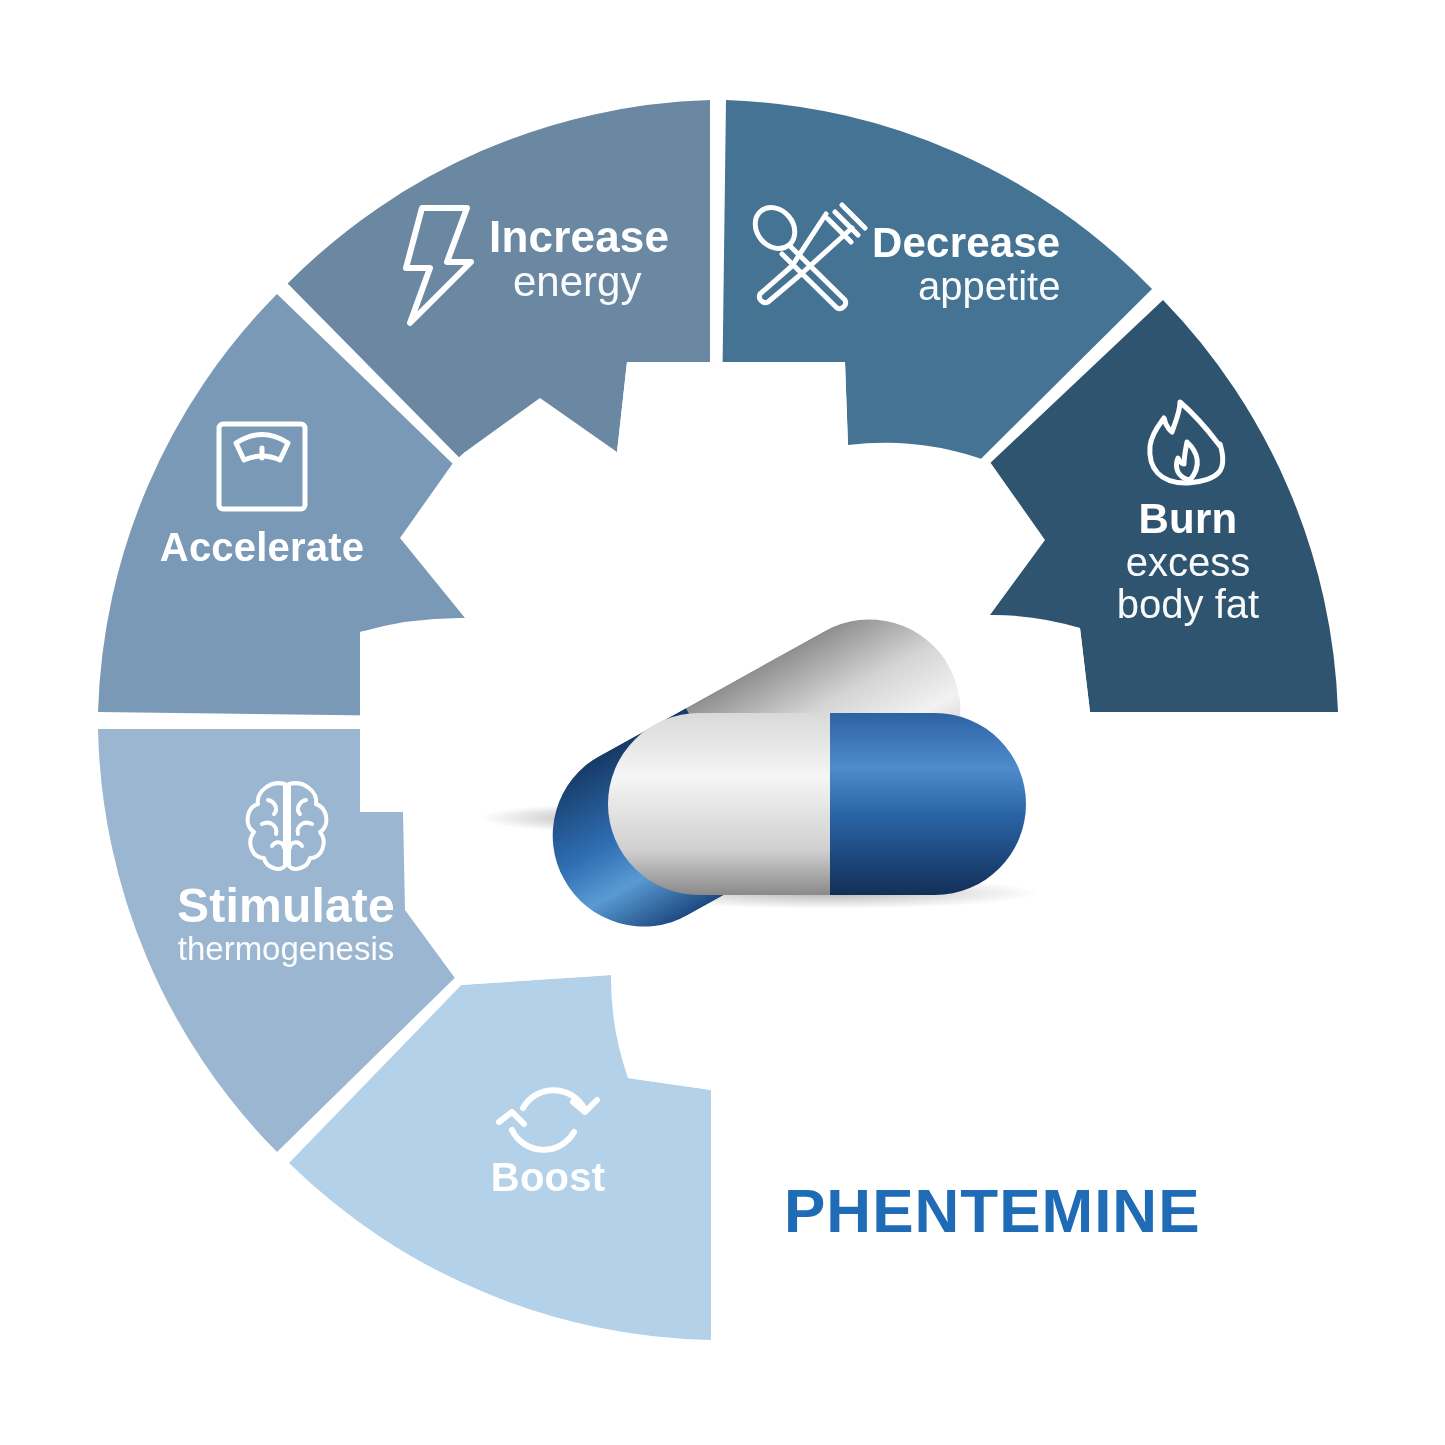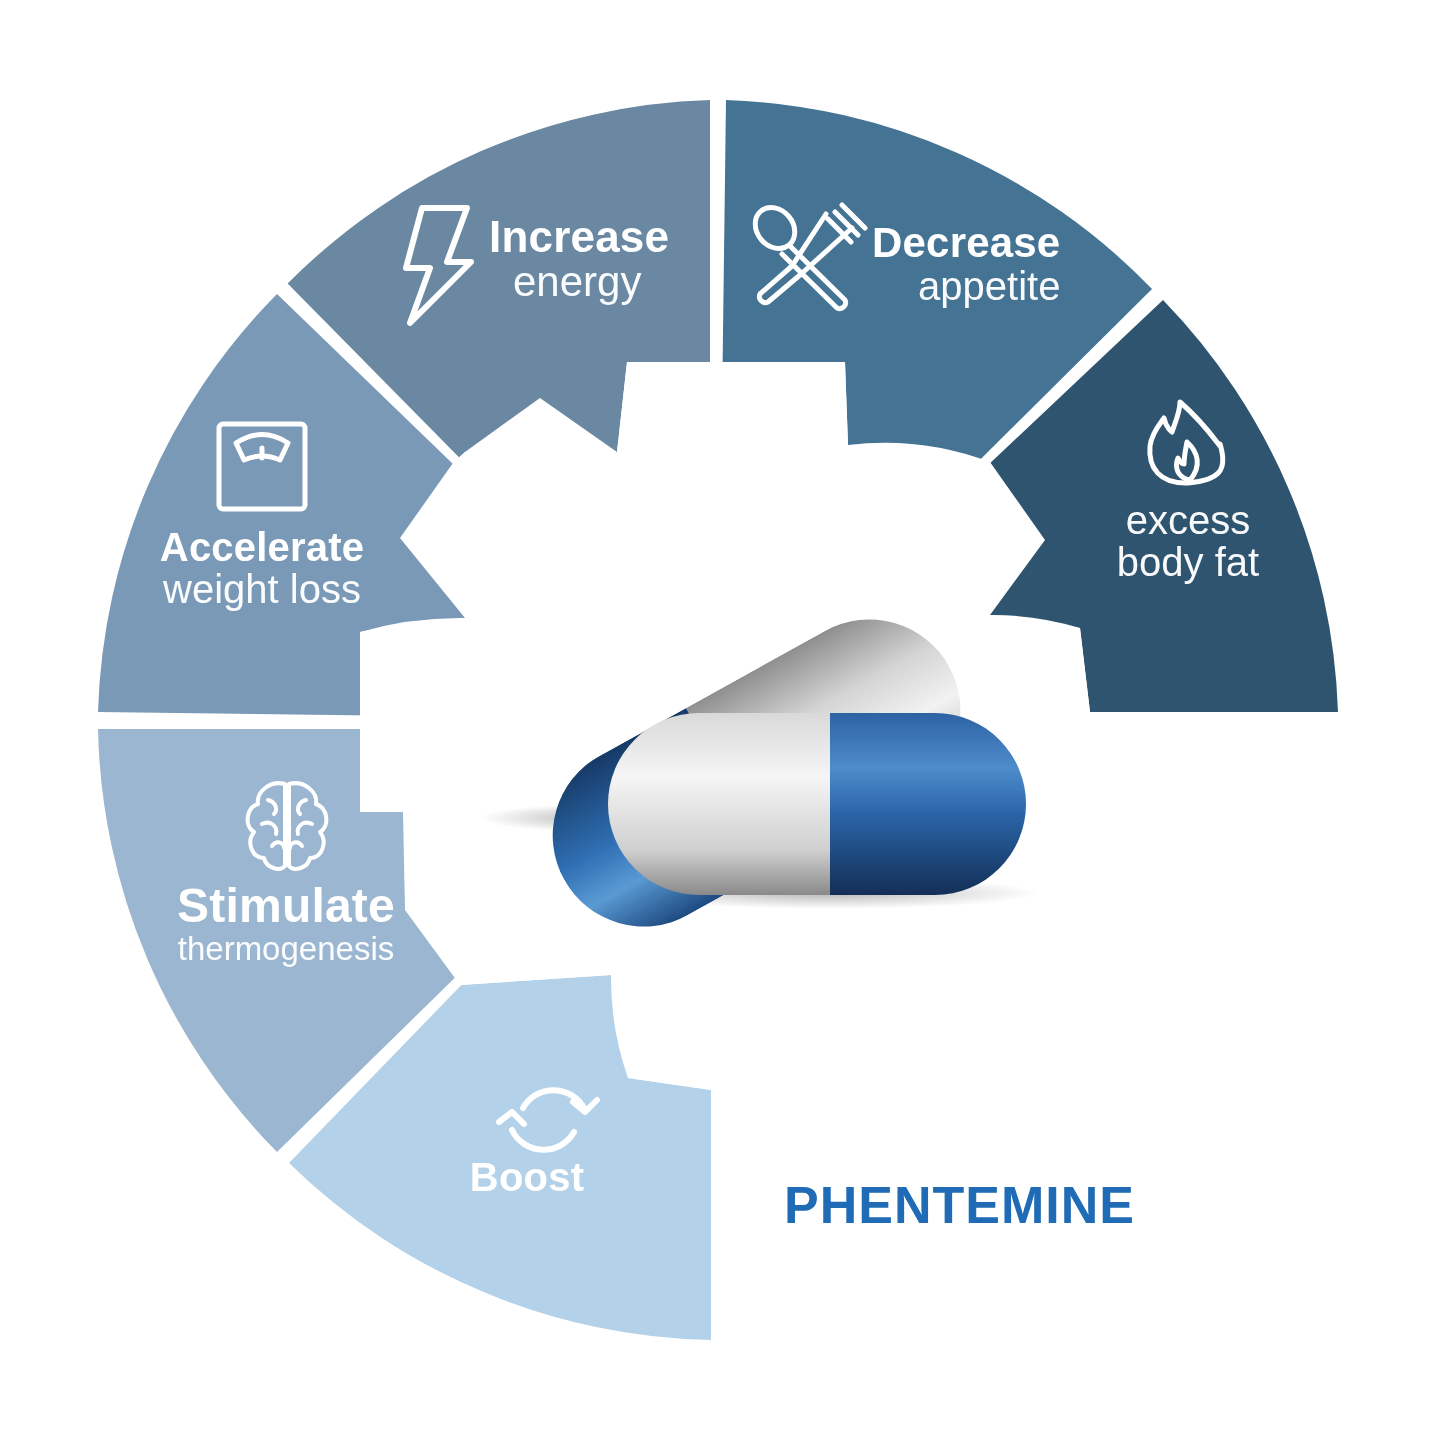--- a/index.html
+++ b/index.html
@@ -2,21 +2,21 @@
 <html><head>
 <meta charset="utf-8">
 <style>
   html, body { margin: 0; padding: 0; background: #ffffff; }
   body { width: 1445px; height: 1445px; position: relative; overflow: hidden; font-family: "Liberation Sans", "DejaVu Sans", sans-serif; }
   #diagram { position: absolute; left: 0; top: 0; width: 1445px; height: 1445px; }
   .label { position: absolute; color: #ffffff; text-align: center; line-height: 1; }
   .label .bold { display: block; font-weight: bold; font-size: 40px; letter-spacing: 0.2px; }
   .label .light { display: block; font-weight: normal; font-size: 38px; margin-top: 2px; opacity: 0.97; }
   .label.left-align { text-align: left; }
-  .title { position: absolute; left: 784px; top: 1175px; font-size: 52px; font-weight: bold; color: #1f6bb5; letter-spacing: 1px; }
+  .title { position: absolute; left: 784px; top: 1175px; font-size: 62px; font-weight: bold; color: #1f6bb5; letter-spacing: 1px; }
 </style>
 </head>
 <body>
 
 <svg id="diagram" viewBox="0 0 1445 1445" xmlns="http://www.w3.org/2000/svg">
   <defs>
     <linearGradient id="blueCapA" x1="0" y1="0" x2="0" y2="1">
       <stop offset="0" stop-color="#163a66"></stop>
       <stop offset="0.45" stop-color="#2f6fb4"></stop>
       <stop offset="0.7" stop-color="#5a9ad3"></stop>
@@ -138,31 +138,31 @@
   <span class="bold" style="font-size:44px;">Increase</span>
   <span class="light" style="font-size:42px; margin-left:24px;">energy</span>
 </div>
 
 <div class="label left-align" style="left:872px; top:222px;text-align:right;">
   <span class="bold" style="font-size:42px;">Decrease</span>
   <span class="light" style="font-size:40px; margin-left:14px;">appetite</span>
 </div>
 
 <div class="label" style="left:1088px; top:498px; width:200px;">
+  <span class="bold" style="font-size:42px;">Burn</span>
   <span class="light" style="font-size:40px;">excess</span>
   <span class="light" style="font-size:40px;">body fat</span>
 </div>
 
 <div class="label" style="left:142px; top:527px; width:240px;">
   <span class="bold" style="font-size:40px;">Accelerate</span>
-  <span class="light" style="font-size:40px;">weight loss</span>
 </div>
 
 <div class="label" style="left:160px; top:882px; width:252px;">
   <span class="bold" style="font-size:48px;">Stimulate</span>
   <span class="light" style="font-size:33px;">thermogenesis</span>
 </div>
 
-<div class="label" style="left:399px; top:1157px; width:256px;">
+<div class="label" style="left:420px; top:1157px; width:256px;">
   <span class="bold" style="font-size:40px;">Boost</span>
 </div>
 
 <div class="title">PHENTEMINE</div>
 
 </body></html>

